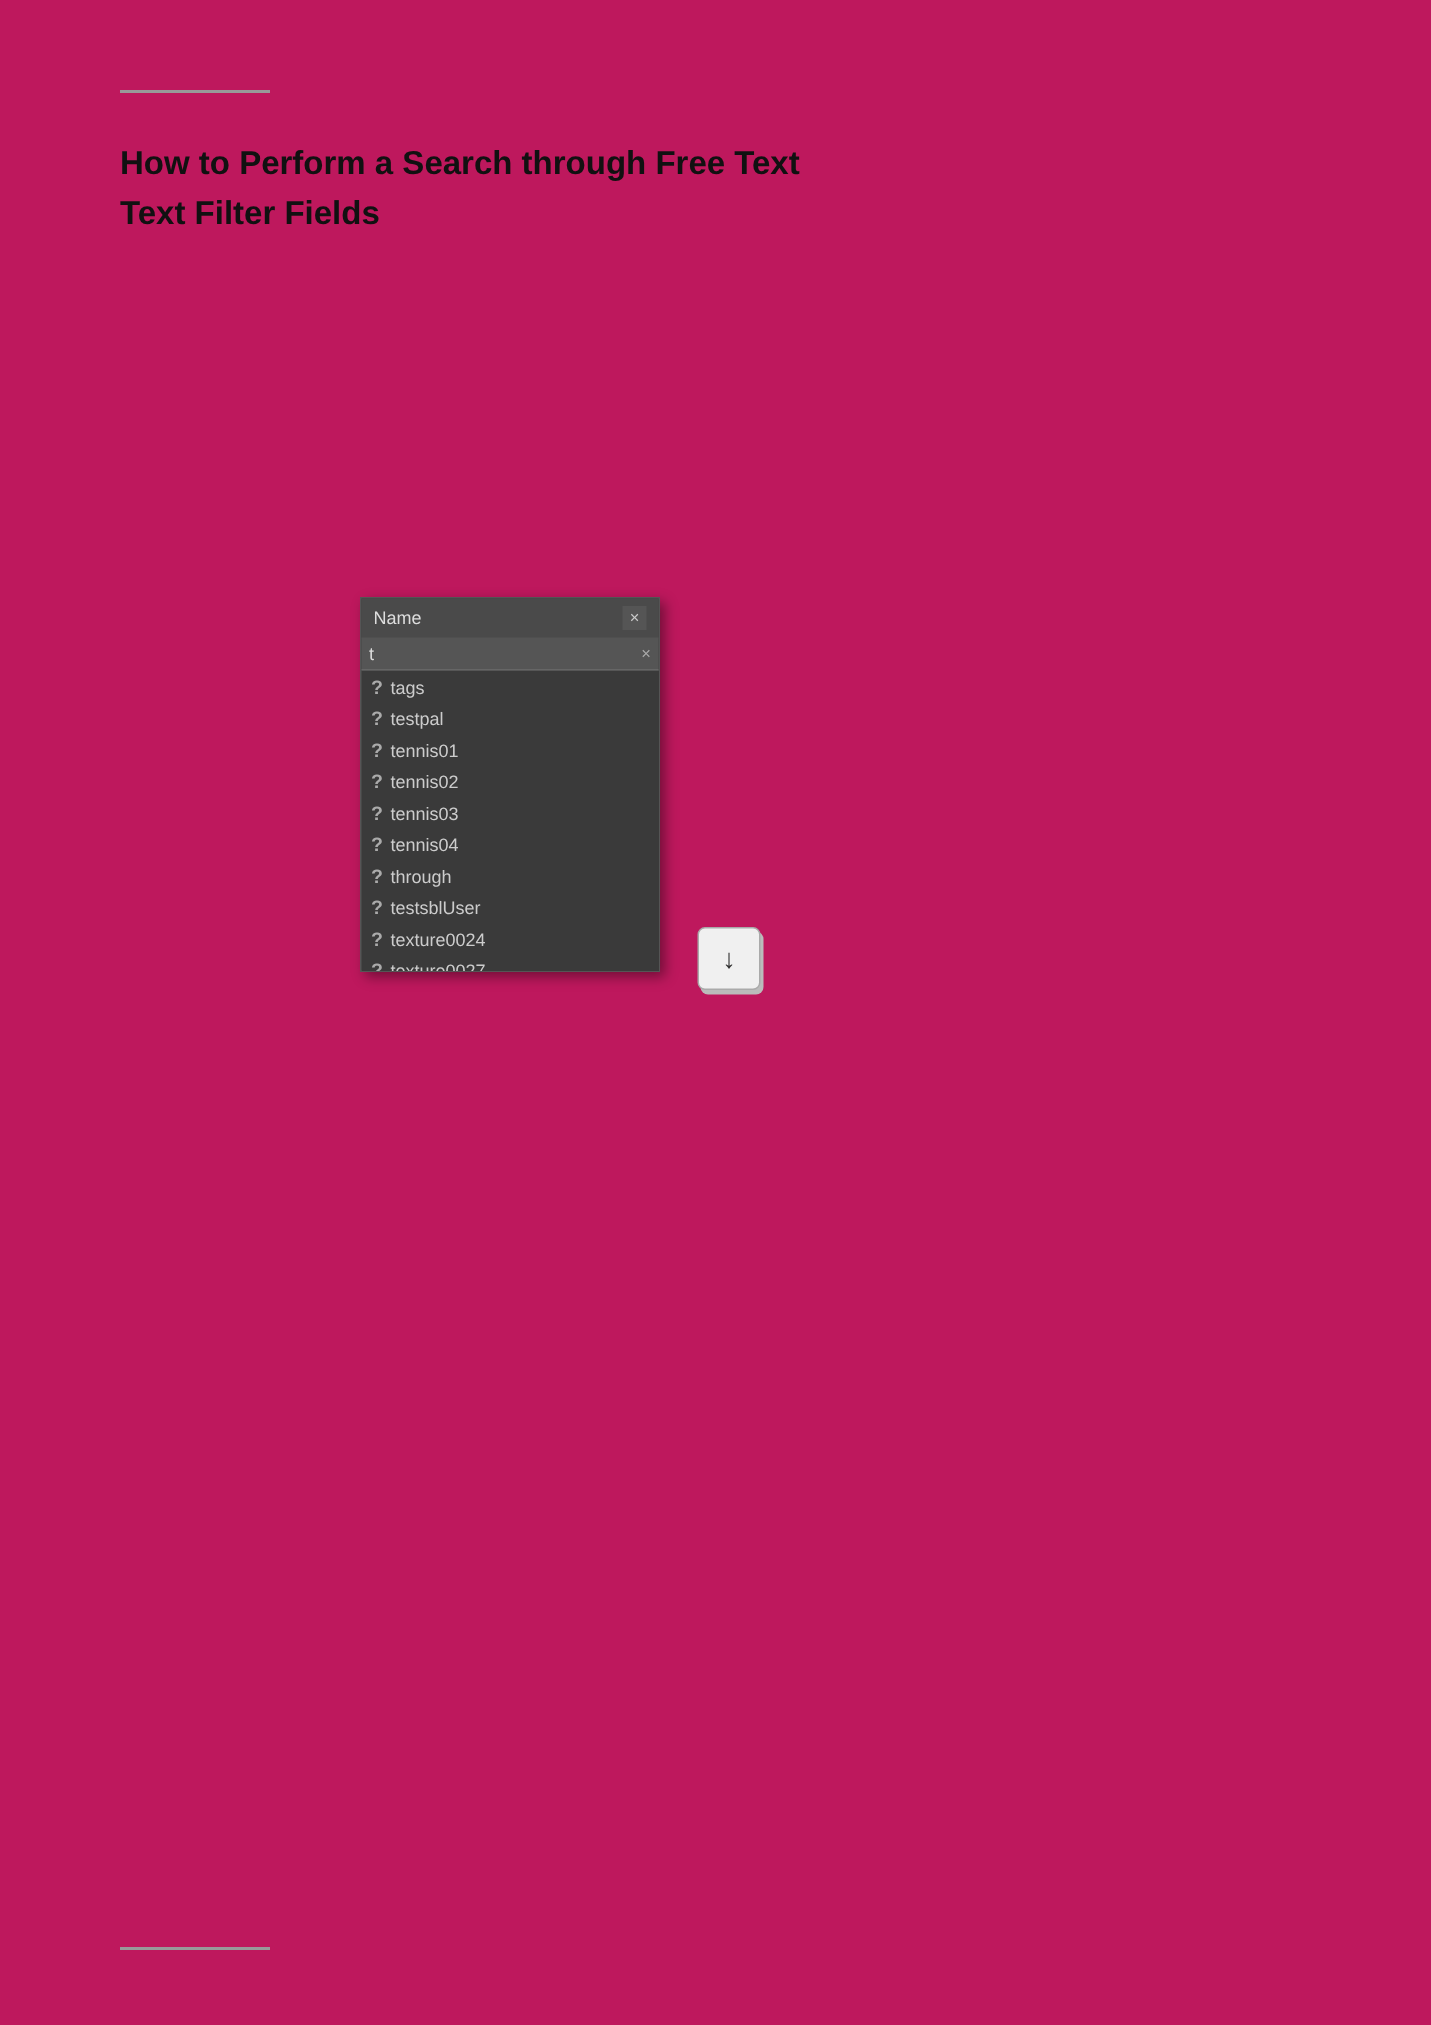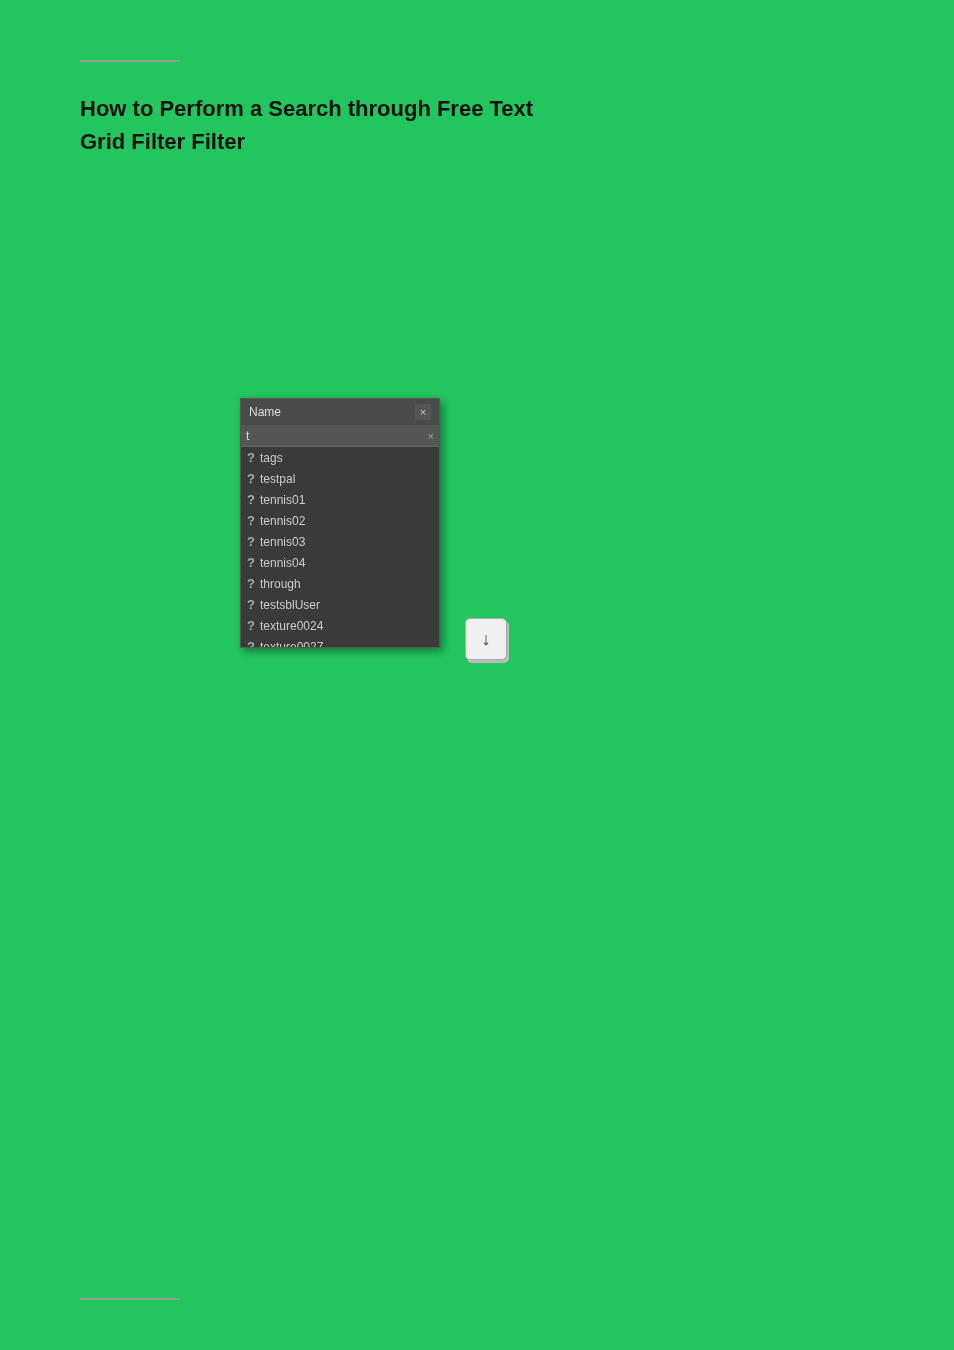--- a/index.html
+++ b/index.html
@@ -12,21 +12,21 @@
       background: #ffffff;
       font-family: Arial, sans-serif;
       width: 954px;
       min-height: 1350px;
       position: relative;
     }
 
     .page-container {
       width: 954px;
       min-height: 1350px;
-      background: #22c55e;
+      background: #be185d;
       position: relative;
       padding: 60px 80px;
     }
 
     .top-divider {
       width: 100px;
       height: 2px;
       background: #999;
       margin-bottom: 30px;
     }
@@ -173,21 +173,21 @@
   </style>
 </head>
 <body>
 
 <div class="page-container">
 
   <div class="top-divider"></div>
 
   <h1 class="page-title">
     <span>How  to  Perform  a  Search  through  Free  Text</span><br>
-    <span>Grid  Filter  Filter</span>
+    <span>Text  Filter  Fields</span>
   </h1>
 
   <div class="content-area">
 
     <div class="grid-filter-popup">
 
       <div class="popup-header">
         <span class="popup-header-title">Name</span>
         <button class="popup-close-btn">×</button>
       </div>

